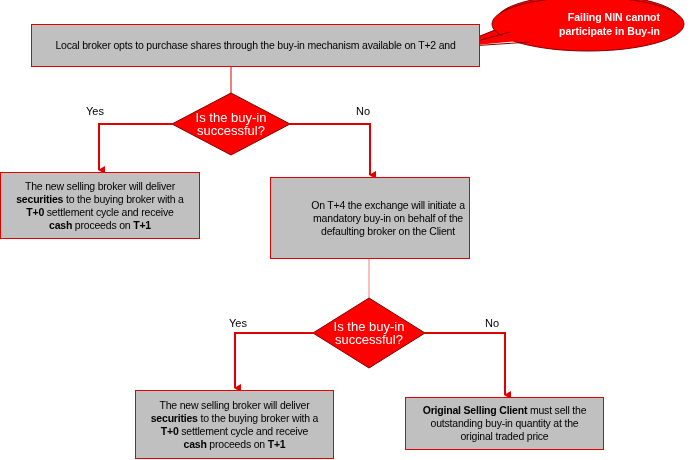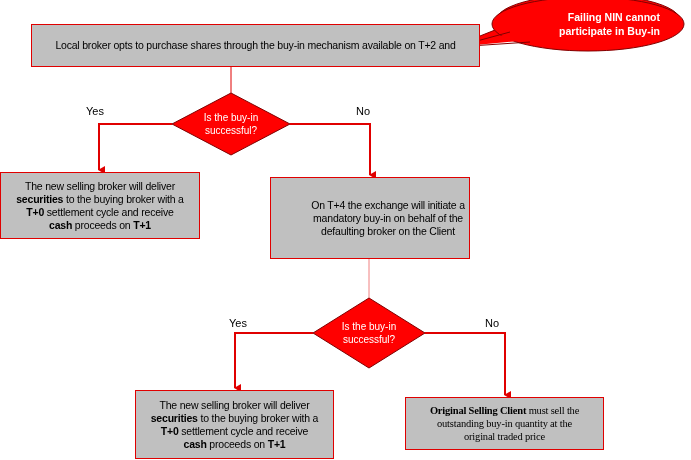--- a/index.html
+++ b/index.html
@@ -4,21 +4,21 @@
 <style>
   html, body { margin:0; padding:0; background:#ffffff; }
   body { width:691px; height:460px; position:relative; overflow:hidden;
          font-family:"Liberation Sans", sans-serif; color:#000; }
   svg.lines { position:absolute; left:0; top:0; }
   .box { position:absolute; background:#c0c0c0; border:1px solid #e00000;
          box-sizing:border-box; display:flex; align-items:center; justify-content:center;
          text-align:center; font-size:10.5px; line-height:13px; letter-spacing:-0.2px; }
   .box span.txt { display:block; }
   .lbl { position:absolute; font-size:11px; }
-  .dtext { position:absolute; color:#fff; font-size:10px; line-height:13px; text-align:center; }
+  .dtext { position:absolute; color:#fff; font-size:13px; line-height:13px; text-align:center; }
   .callout-text { position:absolute; color:#fff; font-weight:bold; font-size:10.5px; line-height:14px; text-align:right; }
   b { font-weight:bold; }
 </style>
 </head>
 <body>
 
 <svg class="lines" width="691" height="460">
   <defs>
     <marker id="arr" markerWidth="8" markerHeight="8" refX="4" refY="6" orient="auto" markerUnits="userSpaceOnUse">
       <path d="M0,0 L8,0 L4,7 Z" fill="#e00000"></path>
@@ -92,19 +92,19 @@
 
 <div class="box" style="left:135px; top:390px; width:199px; height:69px;">
   <div>
     <span class="txt">The new selling broker will deliver</span>
     <span class="txt"><b>securities</b><span> to the buying broker with a</span></span>
     <span class="txt"><b>T+0</b><span> settlement cycle and receive</span></span>
     <span class="txt"><b>cash</b><span> proceeds on </span><b>T+1</b></span>
   </div>
 </div>
 
-<div class="box" style="left:405px; top:397px; width:199px; height:53px;font-family:Liberation Serif, serif;">
+<div class="box" style="left:405px; top:397px; width:199px; height:53px;">
   <div>
     <span class="txt"><b>Original Selling Client</b><span> must sell the</span></span>
     <span class="txt">outstanding buy-in quantity at the</span>
     <span class="txt">original traded price</span>
   </div>
 </div>
 
 </body></html>

